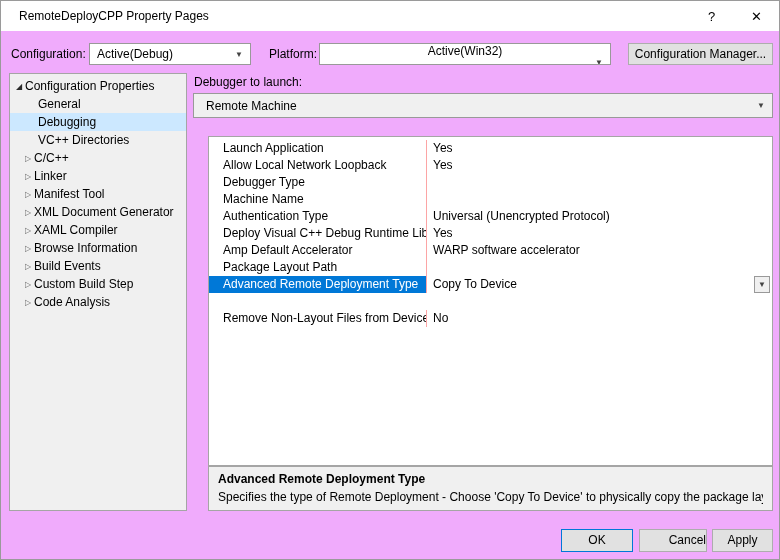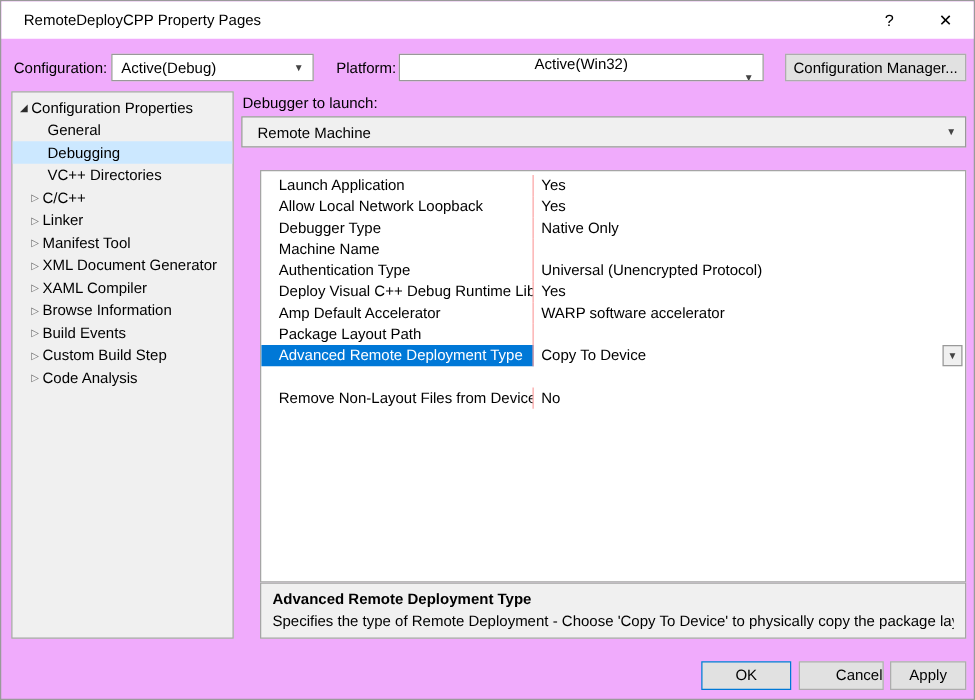--- a/index.html
+++ b/index.html
@@ -145,21 +145,20 @@
     <div class="grow">
       <div class="gname">Launch Application</div>
       <div class="gvalue">Yes</div>
     </div>
     <div class="grow">
       <div class="gname">Allow Local Network Loopback</div>
       <div class="gvalue">Yes</div>
     </div>
     <div class="grow">
       <div class="gname">Debugger Type</div>
-      <div class="gvalue">Native Only</div>
     </div>
     <div class="grow">
       <div class="gname">Machine Name</div>
       <div class="gvalue"></div>
     </div>
     <div class="grow">
       <div class="gname">Authentication Type</div>
       <div class="gvalue">Universal (Unencrypted Protocol)</div>
     </div>
     <div class="grow">

